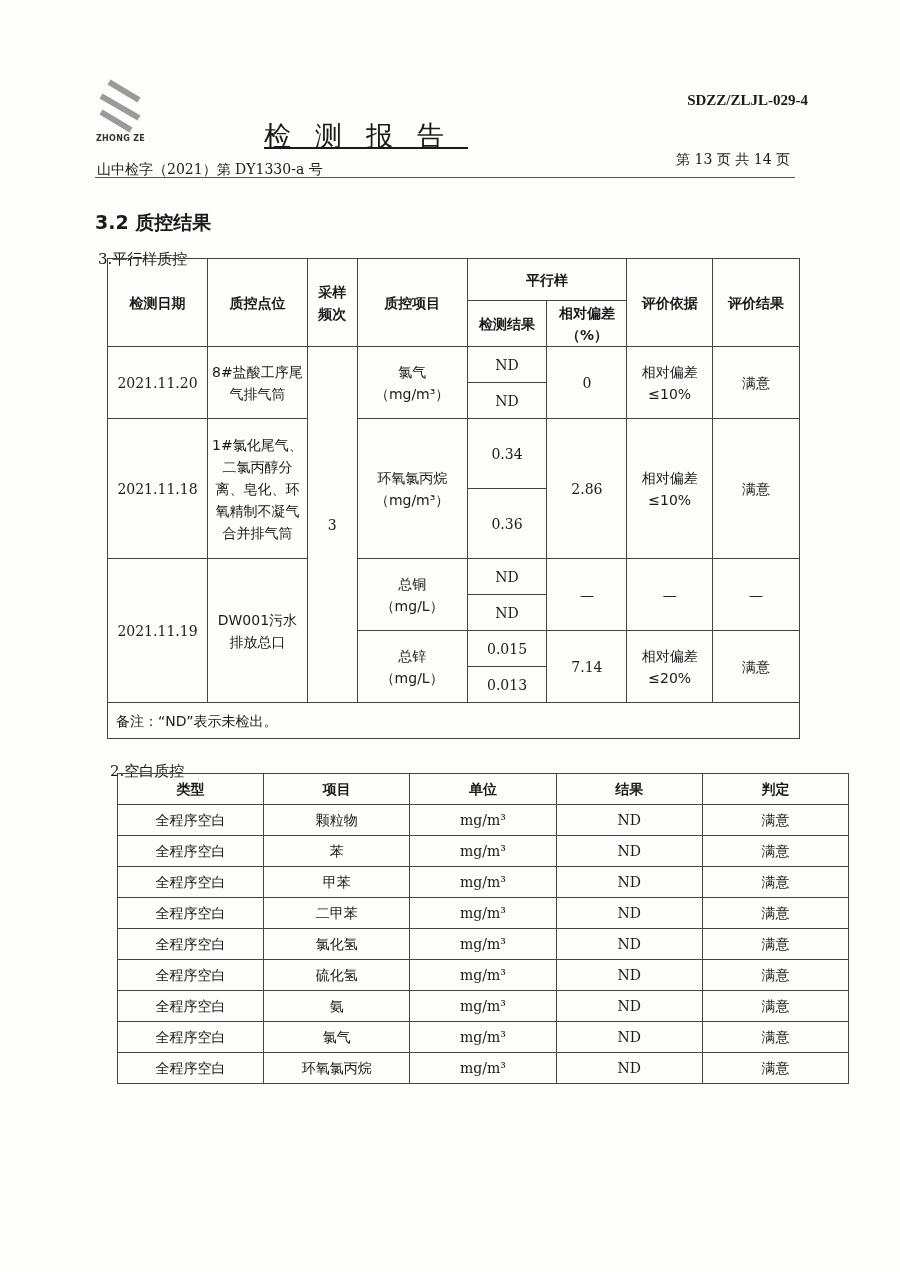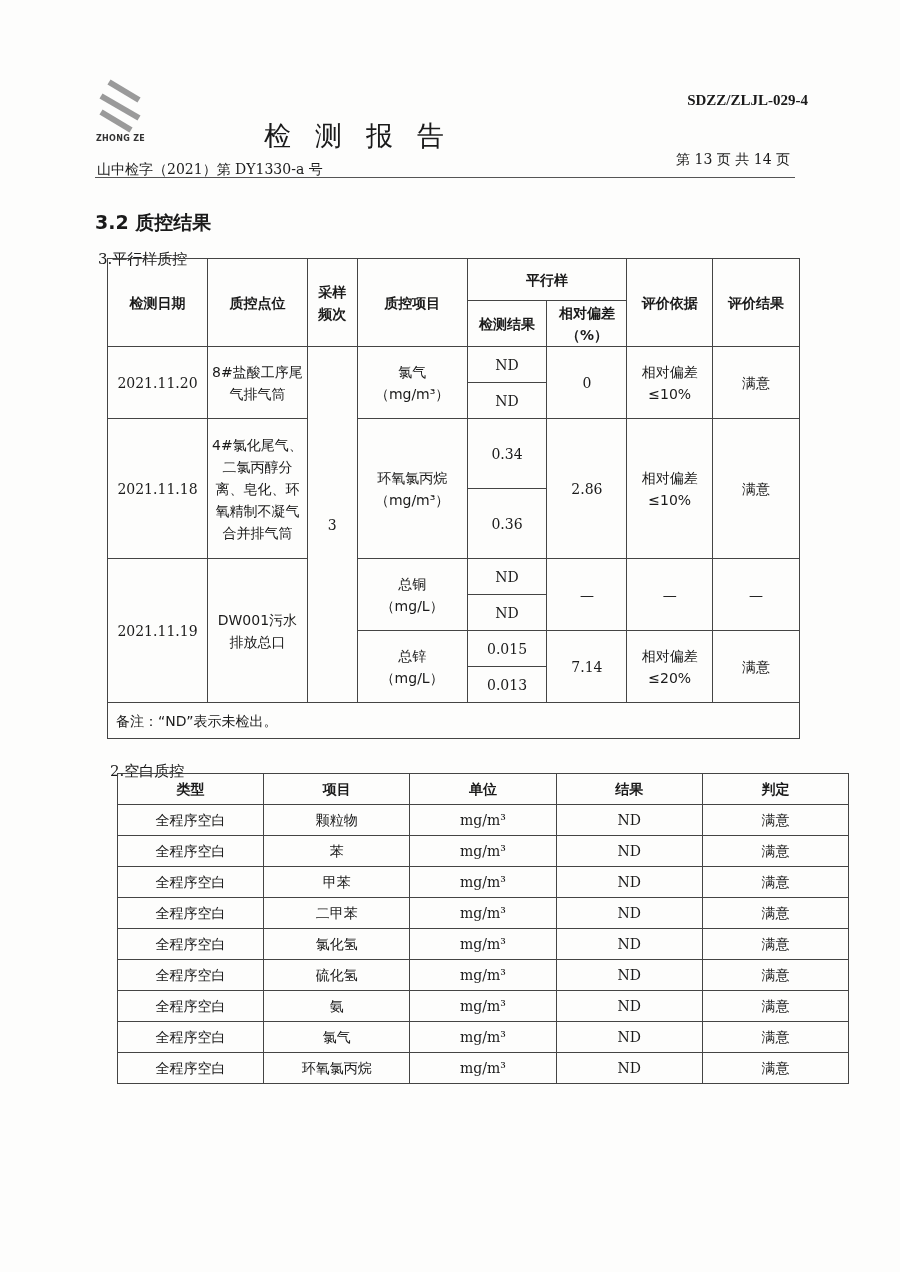--- a/index.html
+++ b/index.html
@@ -4,21 +4,21 @@
 <style>
   html, body { margin: 0; padding: 0; }
   body {
     width: 900px; height: 1272px; background: #fdfdfc; position: relative;
     font-family: "DejaVu Serif", "Liberation Serif", serif; color: #1a1a1a; overflow: hidden;
   }
   .abs { position: absolute; }
   .logo { left: 95px; top: 78px; width: 60px; height: 60px; }
   .logo-text { left: 96px; top: 134px; font-family: "DejaVu Sans", sans-serif; font-size: 8px; font-weight: bold; letter-spacing: 0.3px; color:#333;}
   .docno { right: 92px; top: 92px; font-family: Liberation Serif, serif; font-weight: bold; font-size: 15px; }
-  .title { left: 0; width: 732px; top: 118px; text-align: center; font-size: 27px; letter-spacing: 24px; font-family: "DejaVu Serif", serif; }
+  .title { left: 0; width: 732px; top: 118px; text-align: center; font-size: 27px; letter-spacing: 24px; font-family: "DejaVu Serif", serif; text-decoration: underline; }
   .reportno { left: 97px; top: 161px; font-size: 14px; }
   .pageno { right: 110px; top: 151px; font-size: 14px; }
   .hr { left: 95px; top: 177px; width: 700px; height: 1px; background: #555; }
   .section { left: 95px; top: 210px; font-size: 19px; font-weight: bold; }
   .sub1 { left: 98px; top: 250px; font-size: 15px; }
   .sub2 { left: 110px; top: 762px; font-size: 15px; }
   table { border-collapse: collapse; position: absolute; font-size: 14px; }
   td, th { border: 1px solid #444; text-align: center; vertical-align: middle; font-weight: normal; padding: 0 4px; line-height: 22px; }
   th { font-weight: bold; font-family: "DejaVu Sans", sans-serif; font-size: 14px; }
   .t1 { left: 107px; top: 258px; width: 693px; }
@@ -84,21 +84,21 @@
     <td rowspan="2">0</td>
     <td rowspan="2" class="cjk">相对偏差≤10%</td>
     <td rowspan="2" class="cjk">满意</td>
   </tr>
   <tr style="height:36px">
     <td>ND</td>
   </tr>
 
   <tr style="height:70px">
     <td rowspan="2">2021.11.18</td>
-    <td rowspan="2" class="cjk">4#氯化尾气、二氯丙醇分离、皂化、环氧精制不凝气合并排气筒</td>
+    <td rowspan="2" class="cjk">1#氯化尾气、二氯丙醇分离、皂化、环氧精制不凝气合并排气筒</td>
     <td rowspan="2" class="cjk"><span>环氧氯丙烷</span><br><span>（mg/m³）</span></td>
     <td>0.34</td>
     <td rowspan="2">2.86</td>
     <td rowspan="2" class="cjk">相对偏差≤10%</td>
     <td rowspan="2" class="cjk">满意</td>
   </tr>
   <tr style="height:70px">
     <td>0.36</td>
   </tr>
 

